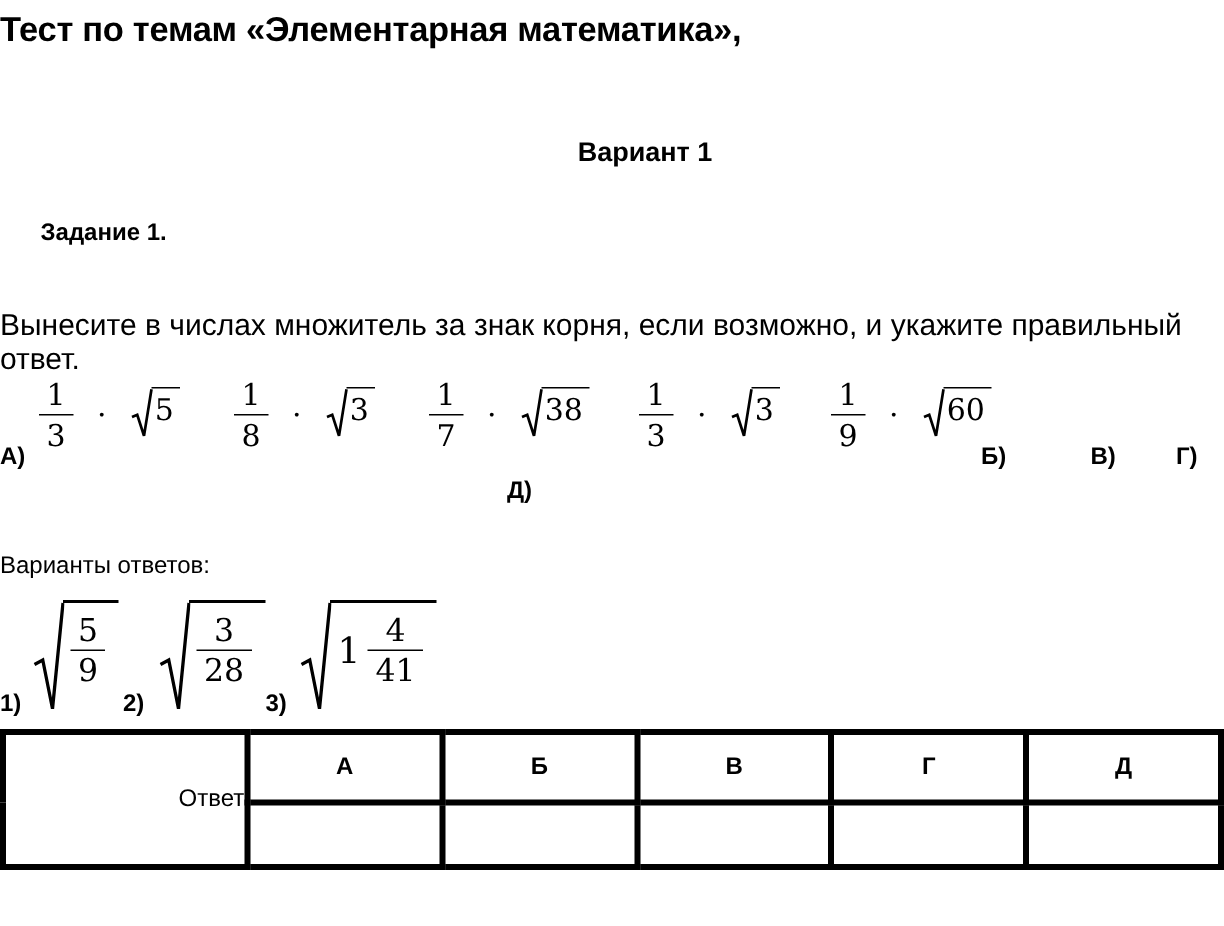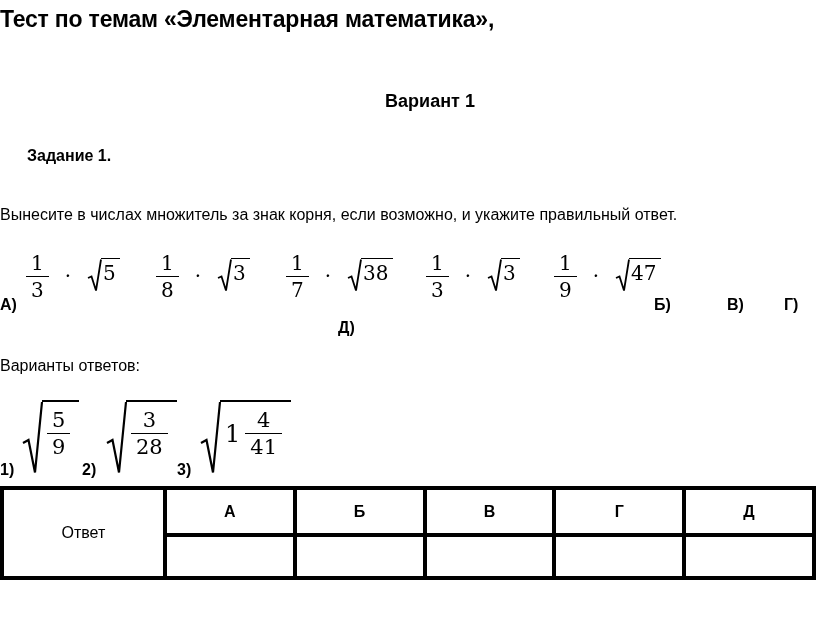--- a/index.html
+++ b/index.html
@@ -9,22 +9,22 @@
     background:#ffffff; color:#000000; overflow:hidden;
     font-family:"Liberation Sans", sans-serif;
   }
 
   
   .title { position:absolute; left:0; top:2px; width:812px;
            font-weight:bold; font-size:23px; line-height:34px; letter-spacing:-0.2px; }
   .variant { position:absolute; left:0; top:91px; width:860px;
              text-align:center; font-weight:bold; font-size:18px; }
   .task-heading { position:absolute; left:0; top:147px; font-weight:bold; font-size:16px;margin-left:27px; }
-  .instruction { position:absolute; left:0; top:206px; font-size:16px; }
-  .answers-heading { position:absolute; left:0; top:357px; font-size:16px; }
+  .instruction { position:absolute; left:0; top:206px; font-size:20px; }
+  .answers-heading { position:absolute; left:0; top:369px; font-size:16px; }
 
   
   .frac { display:inline-flex; flex-direction:column; align-items:center;
           font-family:"DejaVu Serif", serif; font-size:20px; }
   .frac .num { padding:0 5px 2px; line-height:22px; }
   .frac .den { border-top:1.8px solid #000; padding:2px 5px 0; line-height:22px; }
 
   
   .expr { position:absolute; top:250px; display:flex; align-items:center; height:52px; }
   .expr .dot { font-family:"DejaVu Serif", serif; font-size:20px; margin:0 16px; }
@@ -42,21 +42,21 @@
   .bigroot .whole:empty { display:none; }
   .bigroot .frac { font-size:21px; }
 
   
   .opt-label { position:absolute; font-weight:bold; font-size:16px; }
 
   
   table.answer-table { position:absolute; left:0; top:486px; border-collapse:collapse;
                        table-layout:fixed; }
   table.answer-table td, table.answer-table th { border:4px solid #000; background:#fff; }
-  td.rowlabel { width:165px; text-align:center; vertical-align:middle;
+  td.rowlabel { width:165px; text-align:right; vertical-align:middle;
                 font-size:16px; font-weight:normal; }
   th.colhead { width:132px; height:47px; text-align:center; vertical-align:middle;
                font-size:16px; font-weight:bold; }
   td.blank { width:132px; height:43px; }
 </style>
 </head>
 <body>
 
 <div class="page">
 
@@ -123,21 +123,21 @@
   <div class="expr" style="left:554px">
     <span class="frac">
       <span class="num">1</span>
       <span class="den">9</span>
     </span>
     <span class="dot">·</span>
     <span class="sqrt">
       <svg width="15" height="36" viewBox="0 0 15 36">
           <path d="M1 20 L4.5 18.5 L9 32.5 L14 1.5" fill="none" stroke="#000" stroke-width="1.8"></path>
         </svg>
-      <span class="rad">47</span>
+      <span class="rad">60</span>
     </span>
   </div>
 
   <span class="opt-label" style="left:0;   top:296px">А)</span>
   <span class="opt-label" style="left:654px;top:296px">Б)</span>
   <span class="opt-label" style="left:727px;top:296px">В)</span>
   <span class="opt-label" style="left:784px;top:296px">Г)</span>
   <span class="opt-label" style="left:338px;top:319px">Д)</span>
 
   <div class="answers-heading">Варианты ответов:</div>

